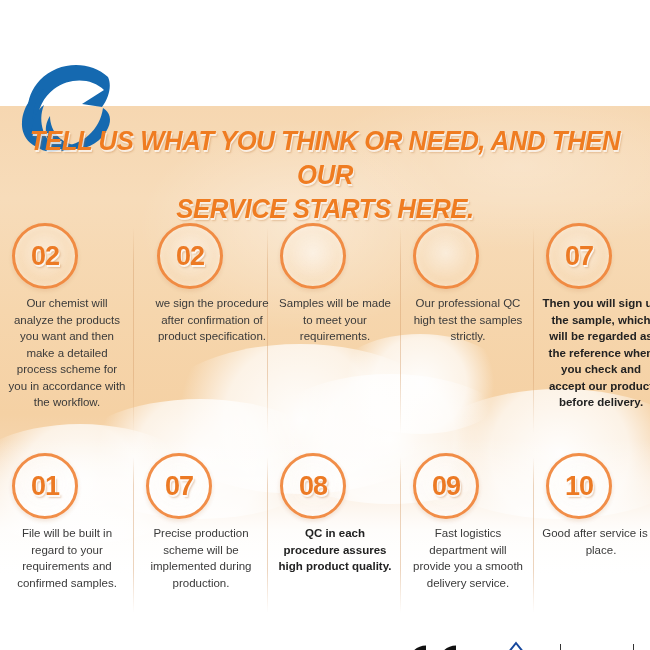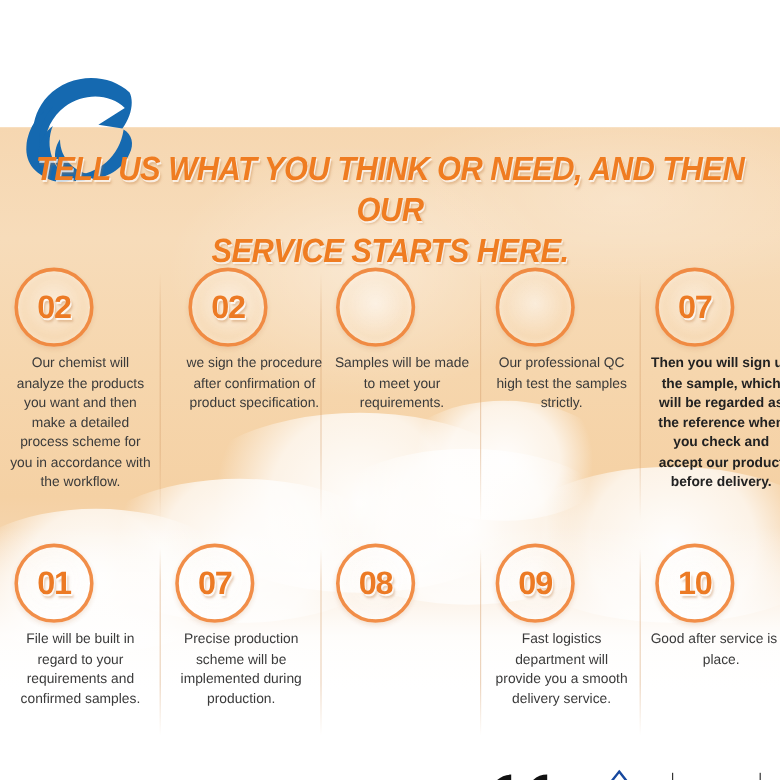--- a/index.html
+++ b/index.html
@@ -173,20 +173,21 @@
       <div class="desc">File will be built in regard to your requirements and confirmed samples.</div>
     </div>
     <div class="col" style="left:134px">
       <div class="circle"></div>
       <div class="num">07</div>
       <div class="desc">Precise production scheme will be implemented during production.</div>
     </div>
     <div class="col" style="left:268px">
       <div class="circle"></div>
       <div class="num">08</div>
+      <div class="desc bold">QC in each procedure assures high product quality.</div>
     </div>
     <div class="col" style="left:401px">
       <div class="circle"></div>
       <div class="num">09</div>
       <div class="desc">Fast logistics department will provide you a smooth delivery service.</div>
     </div>
     <div class="col" style="left:534px">
       <div class="circle"></div>
       <div class="num">10</div>
       <div class="desc">Good after service is in place.</div>

